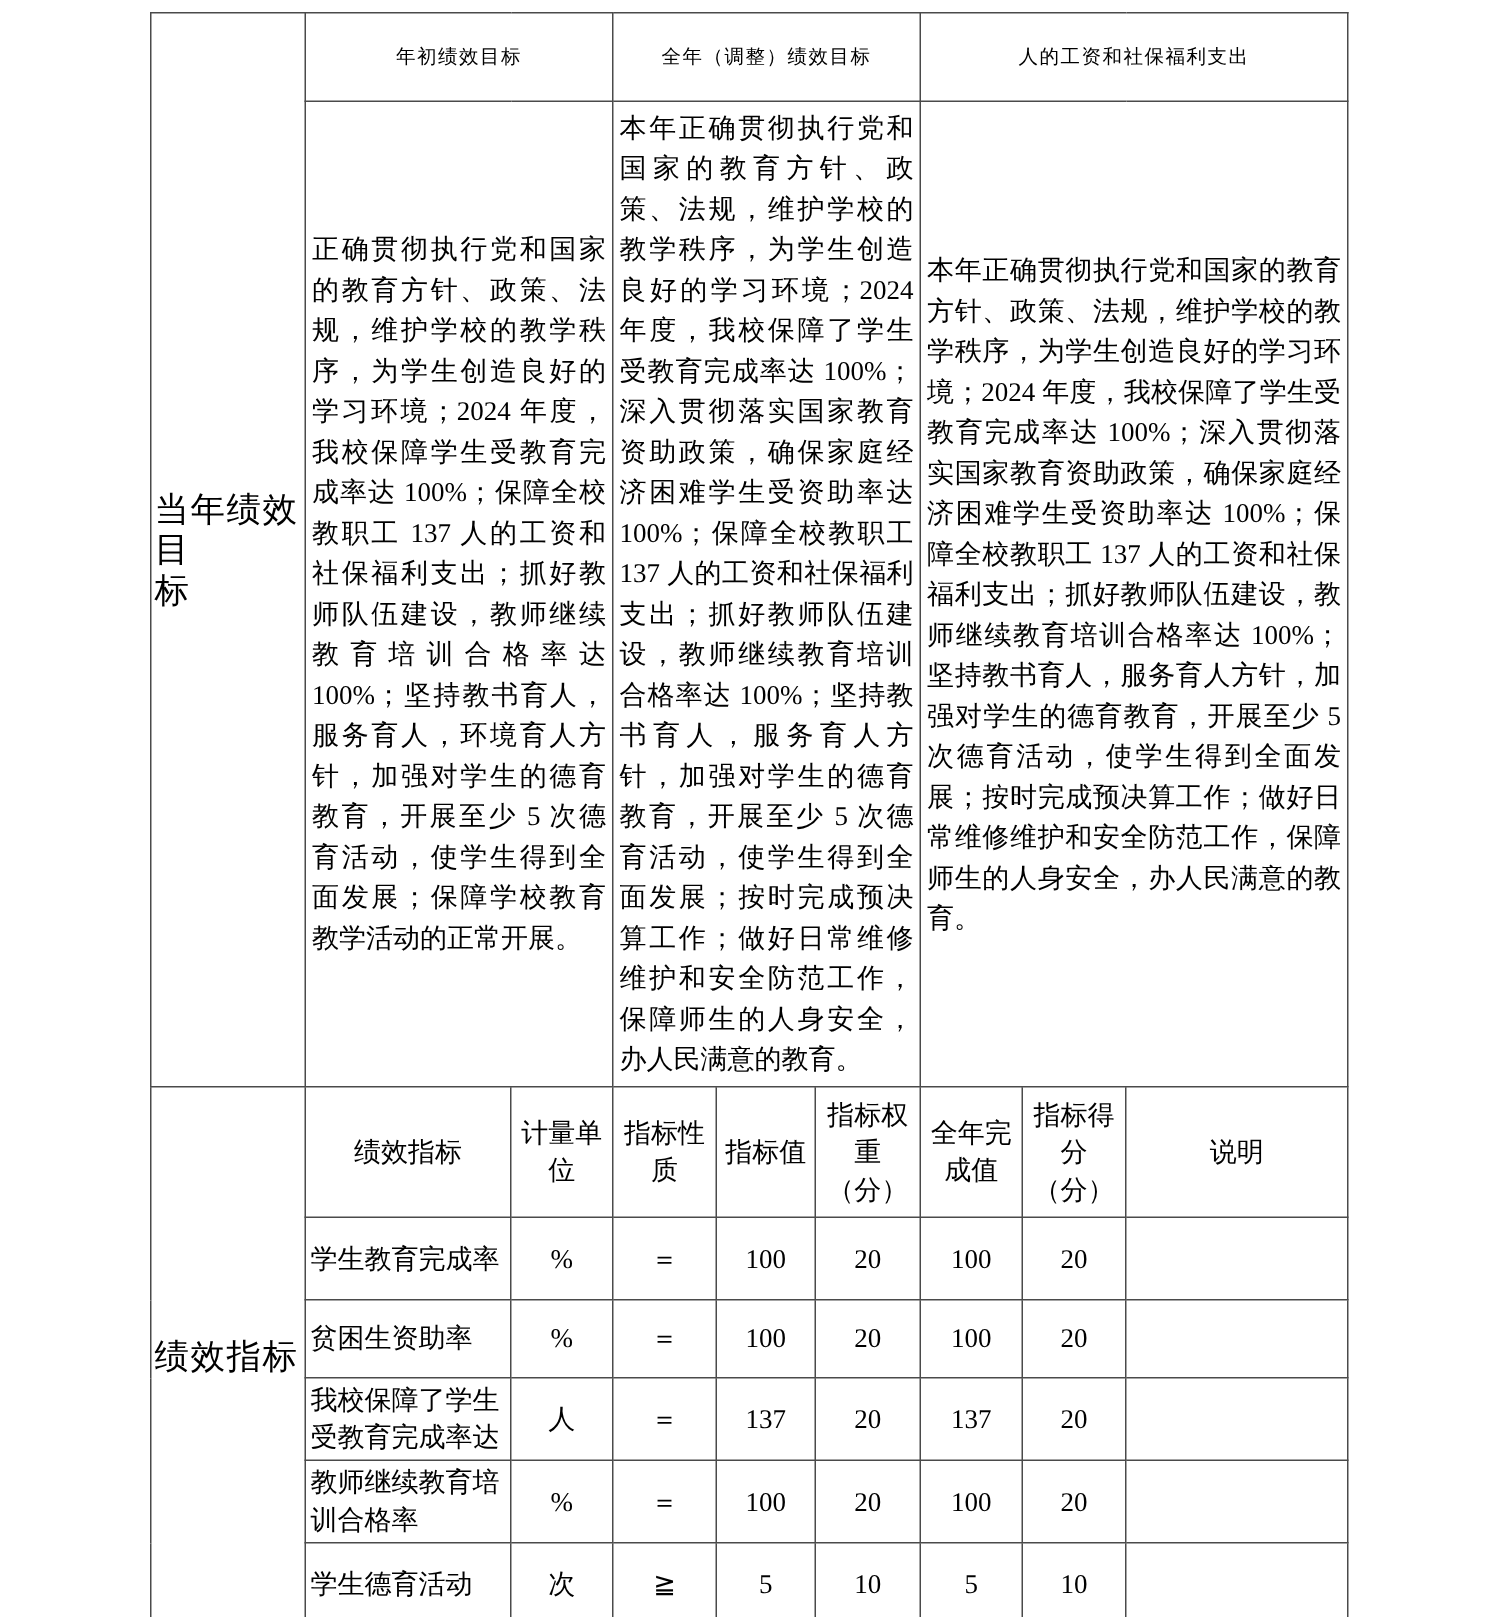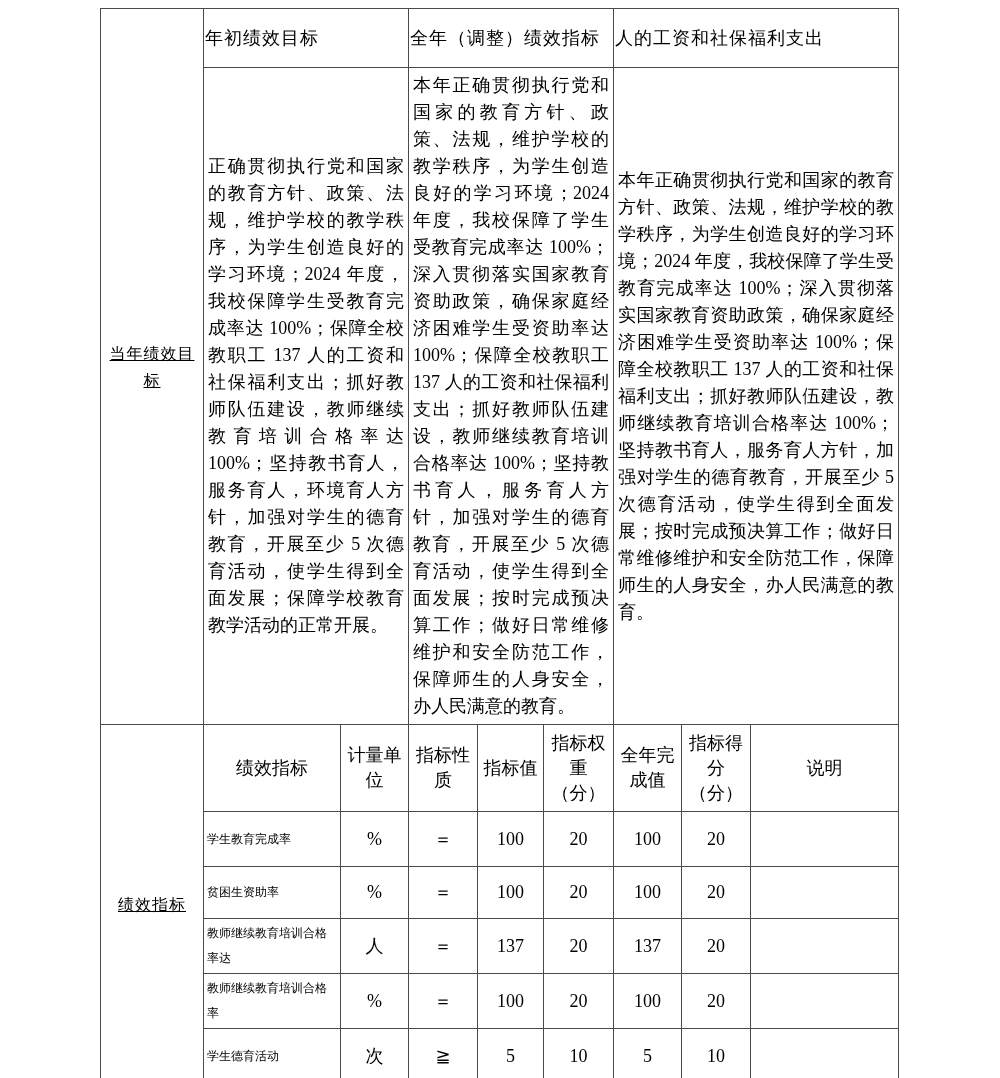--- a/index.html
+++ b/index.html
@@ -26,57 +26,55 @@
     border-collapse: collapse;
     table-layout: fixed;
   }
   table.report-table td {
     border: 1px solid #4a4a4a;
     overflow: hidden;
     vertical-align: middle;
   }
   
   td.th {
-    text-align: left;
-    font-size: 18px;
+    text-align: center;
+    font-size: 13px;
     letter-spacing: 1px;
     height: 56px;
   }
   
   td.par {
     font-size: 18px;
     line-height: 27px;
     text-align: justify;
     padding: 4px 4px;
     vertical-align: middle;
     margin-left: 44px;
   }
   
   td.lbl {
-    text-align: center;
-    font-size: 16px;
+    font-size: 23px;
     line-height: 27px;
     white-space: pre-line;
     letter-spacing: 1px;
     padding: 0 2px;
-    text-decoration: underline;
   }
   
   td.th2 {
     text-align: center;
     font-size: 18px;
     line-height: 25px;
     white-space: pre-line;
     height: 86px;
     padding: 0 1px;
   }
   
   td.iname {
     text-align: left;
-    font-size: 12px;
+    font-size: 18px;
     line-height: 25px;
     padding: 2px 3px;
   }
   
   td.ival {
     text-align: center;
     font-size: 18px;
     line-height: 25px;
     padding: 0 1px;
   }
@@ -102,21 +100,21 @@
       <col style="width:68px">
       <col style="width:69px">
       <col style="width:148px">
     </colgroup>
 
     <tbody>
         <tr class="r-head">
       <td class="lbl" rowspan="2">当年绩效目
 标</td>
       <td class="th" colspan="2">年初绩效目标</td>
-      <td class="th" colspan="3">全年（调整）绩效指标</td>
+      <td class="th" colspan="3">全年（调整）绩效目标</td>
       <td class="th" colspan="3">人的工资和社保福利支出</td>
     </tr>
 
     <tr class="r-body">
       <td class="par" colspan="2">正确贯彻执行党和国家的教育方针、政策、法规，维护学校的教学秩序，为学生创造良好的学习环境；2024 年度，我校保障学生受教育完成率达 100%；保障全校教职工 137 人的工资和社保福利支出；抓好教师队伍建设，教师继续教育培训合格率达 100%；坚持教书育人，服务育人，环境育人方针，加强对学生的德育教育，开展至少 5 次德育活动，使学生得到全面发展；保障学校教育教学活动的正常开展。</td>
       <td class="par" colspan="3">本年正确贯彻执行党和国家的教育方针、政策、法规，维护学校的教学秩序，为学生创造良好的学习环境；2024 年度，我校保障了学生受教育完成率达 100%；深入贯彻落实国家教育资助政策，确保家庭经济困难学生受资助率达 100%；保障全校教职工 137 人的工资和社保福利支出；抓好教师队伍建设，教师继续教育培训合格率达 100%；坚持教书育人，服务育人方针，加强对学生的德育教育，开展至少 5 次德育活动，使学生得到全面发展；按时完成预决算工作；做好日常维修维护和安全防范工作，保障师生的人身安全，办人民满意的教育。</td>
       <td class="par" colspan="3">本年正确贯彻执行党和国家的教育方针、政策、法规，维护学校的教学秩序，为学生创造良好的学习环境；2024 年度，我校保障了学生受教育完成率达 100%；深入贯彻落实国家教育资助政策，确保家庭经济困难学生受资助率达 100%；保障全校教职工 137 人的工资和社保福利支出；抓好教师队伍建设，教师继续教育培训合格率达 100%；坚持教书育人，服务育人方针，加强对学生的德育教育，开展至少 5 次德育活动，使学生得到全面发展；按时完成预决算工作；做好日常维修维护和安全防范工作，保障师生的人身安全，办人民满意的教育。</td>
     </tr>
 
     <tr class="r-ind-head">
@@ -152,21 +150,21 @@
       <td class="iname">贫困生资助率</td>
       <td class="ival">%</td>
       <td class="ival">＝</td>
       <td class="ival">100</td>
       <td class="ival">20</td>
       <td class="ival">100</td>
       <td class="ival">20</td>
       <td class="ival"></td>
     </tr>
     <tr class="r-data-3">
-      <td class="iname">教师继续教育培训合格率达</td>
+      <td class="iname">我校保障了学生受教育完成率达</td>
       <td class="ival">人</td>
       <td class="ival">＝</td>
       <td class="ival">137</td>
       <td class="ival">20</td>
       <td class="ival">137</td>
       <td class="ival">20</td>
       <td class="ival"></td>
     </tr>
     <tr class="r-data-4">
       <td class="iname">教师继续教育培训合格率</td>

